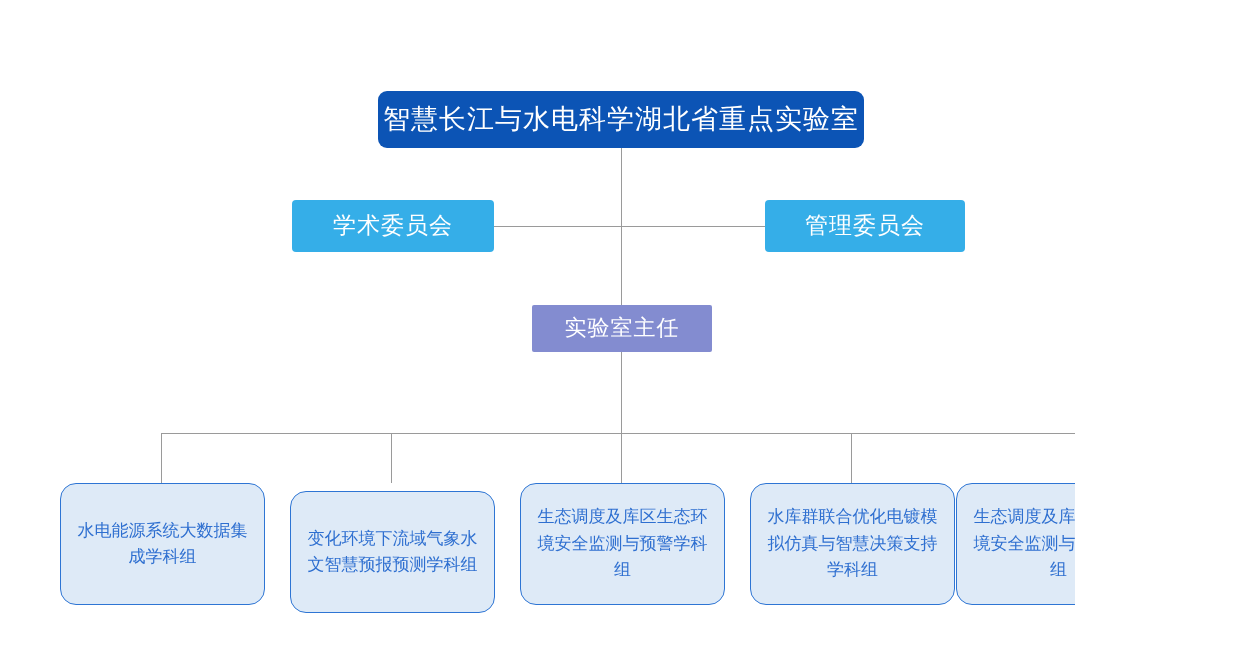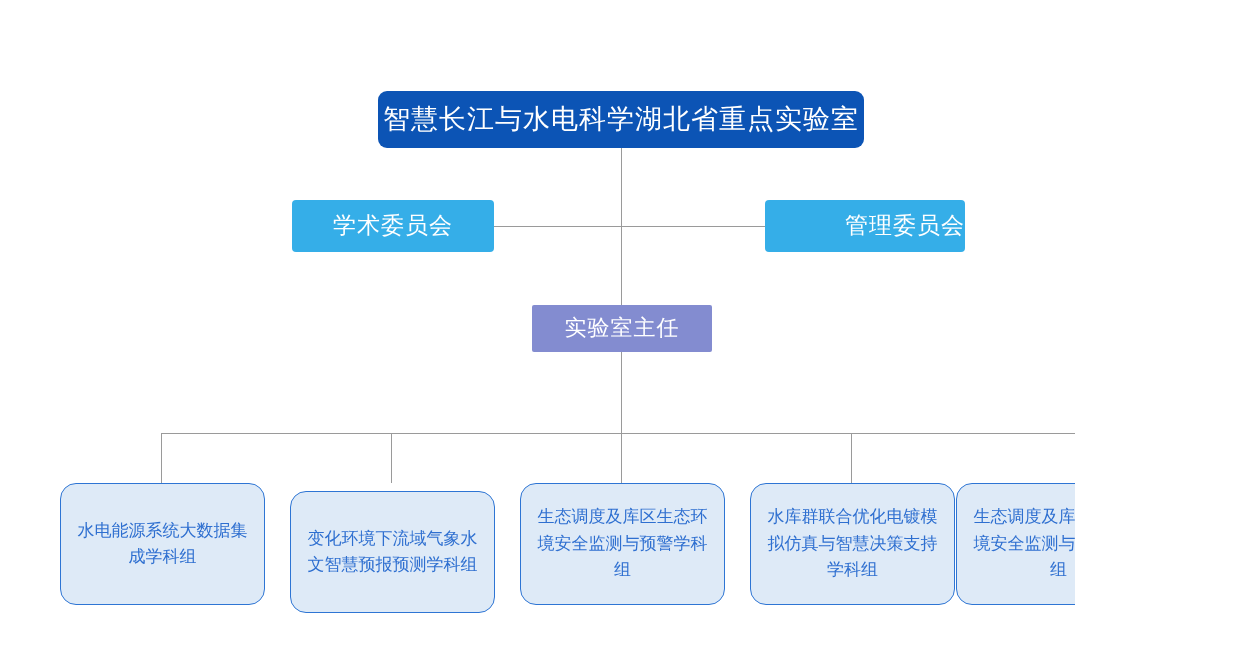--- a/index.html
+++ b/index.html
@@ -102,21 +102,21 @@
   <div class="line v" style="left:1091px; top:433px; height:50px;"></div>
 
   <div class="node node-root" style="left:378px; top:91px; width:486px; height:57px;">
     <span>智慧长江与水电科学湖北省重点实验室</span>
   </div>
 
   <div class="node node-committee" style="left:292px; top:200px; width:202px; height:52px;">
     <span>学术委员会</span>
   </div>
 
-  <div class="node node-committee" style="left:765px; top:200px; width:200px; height:52px;justify-content:flex-end;">
+  <div class="node node-committee" style="left:765px; top:200px; width:200px; height:52px;">
     <span>管理委员会</span>
   </div>
 
   <div class="node node-director" style="left:532px; top:305px; width:180px; height:47px;">
     <span>实验室主任</span>
   </div>
 
   <div class="node node-group" style="left:60px; top:483px; width:205px; height:122px;justify-content:center;">
     <span class="grp-label">水电能源系统大数据集成学科组</span>
   </div>

